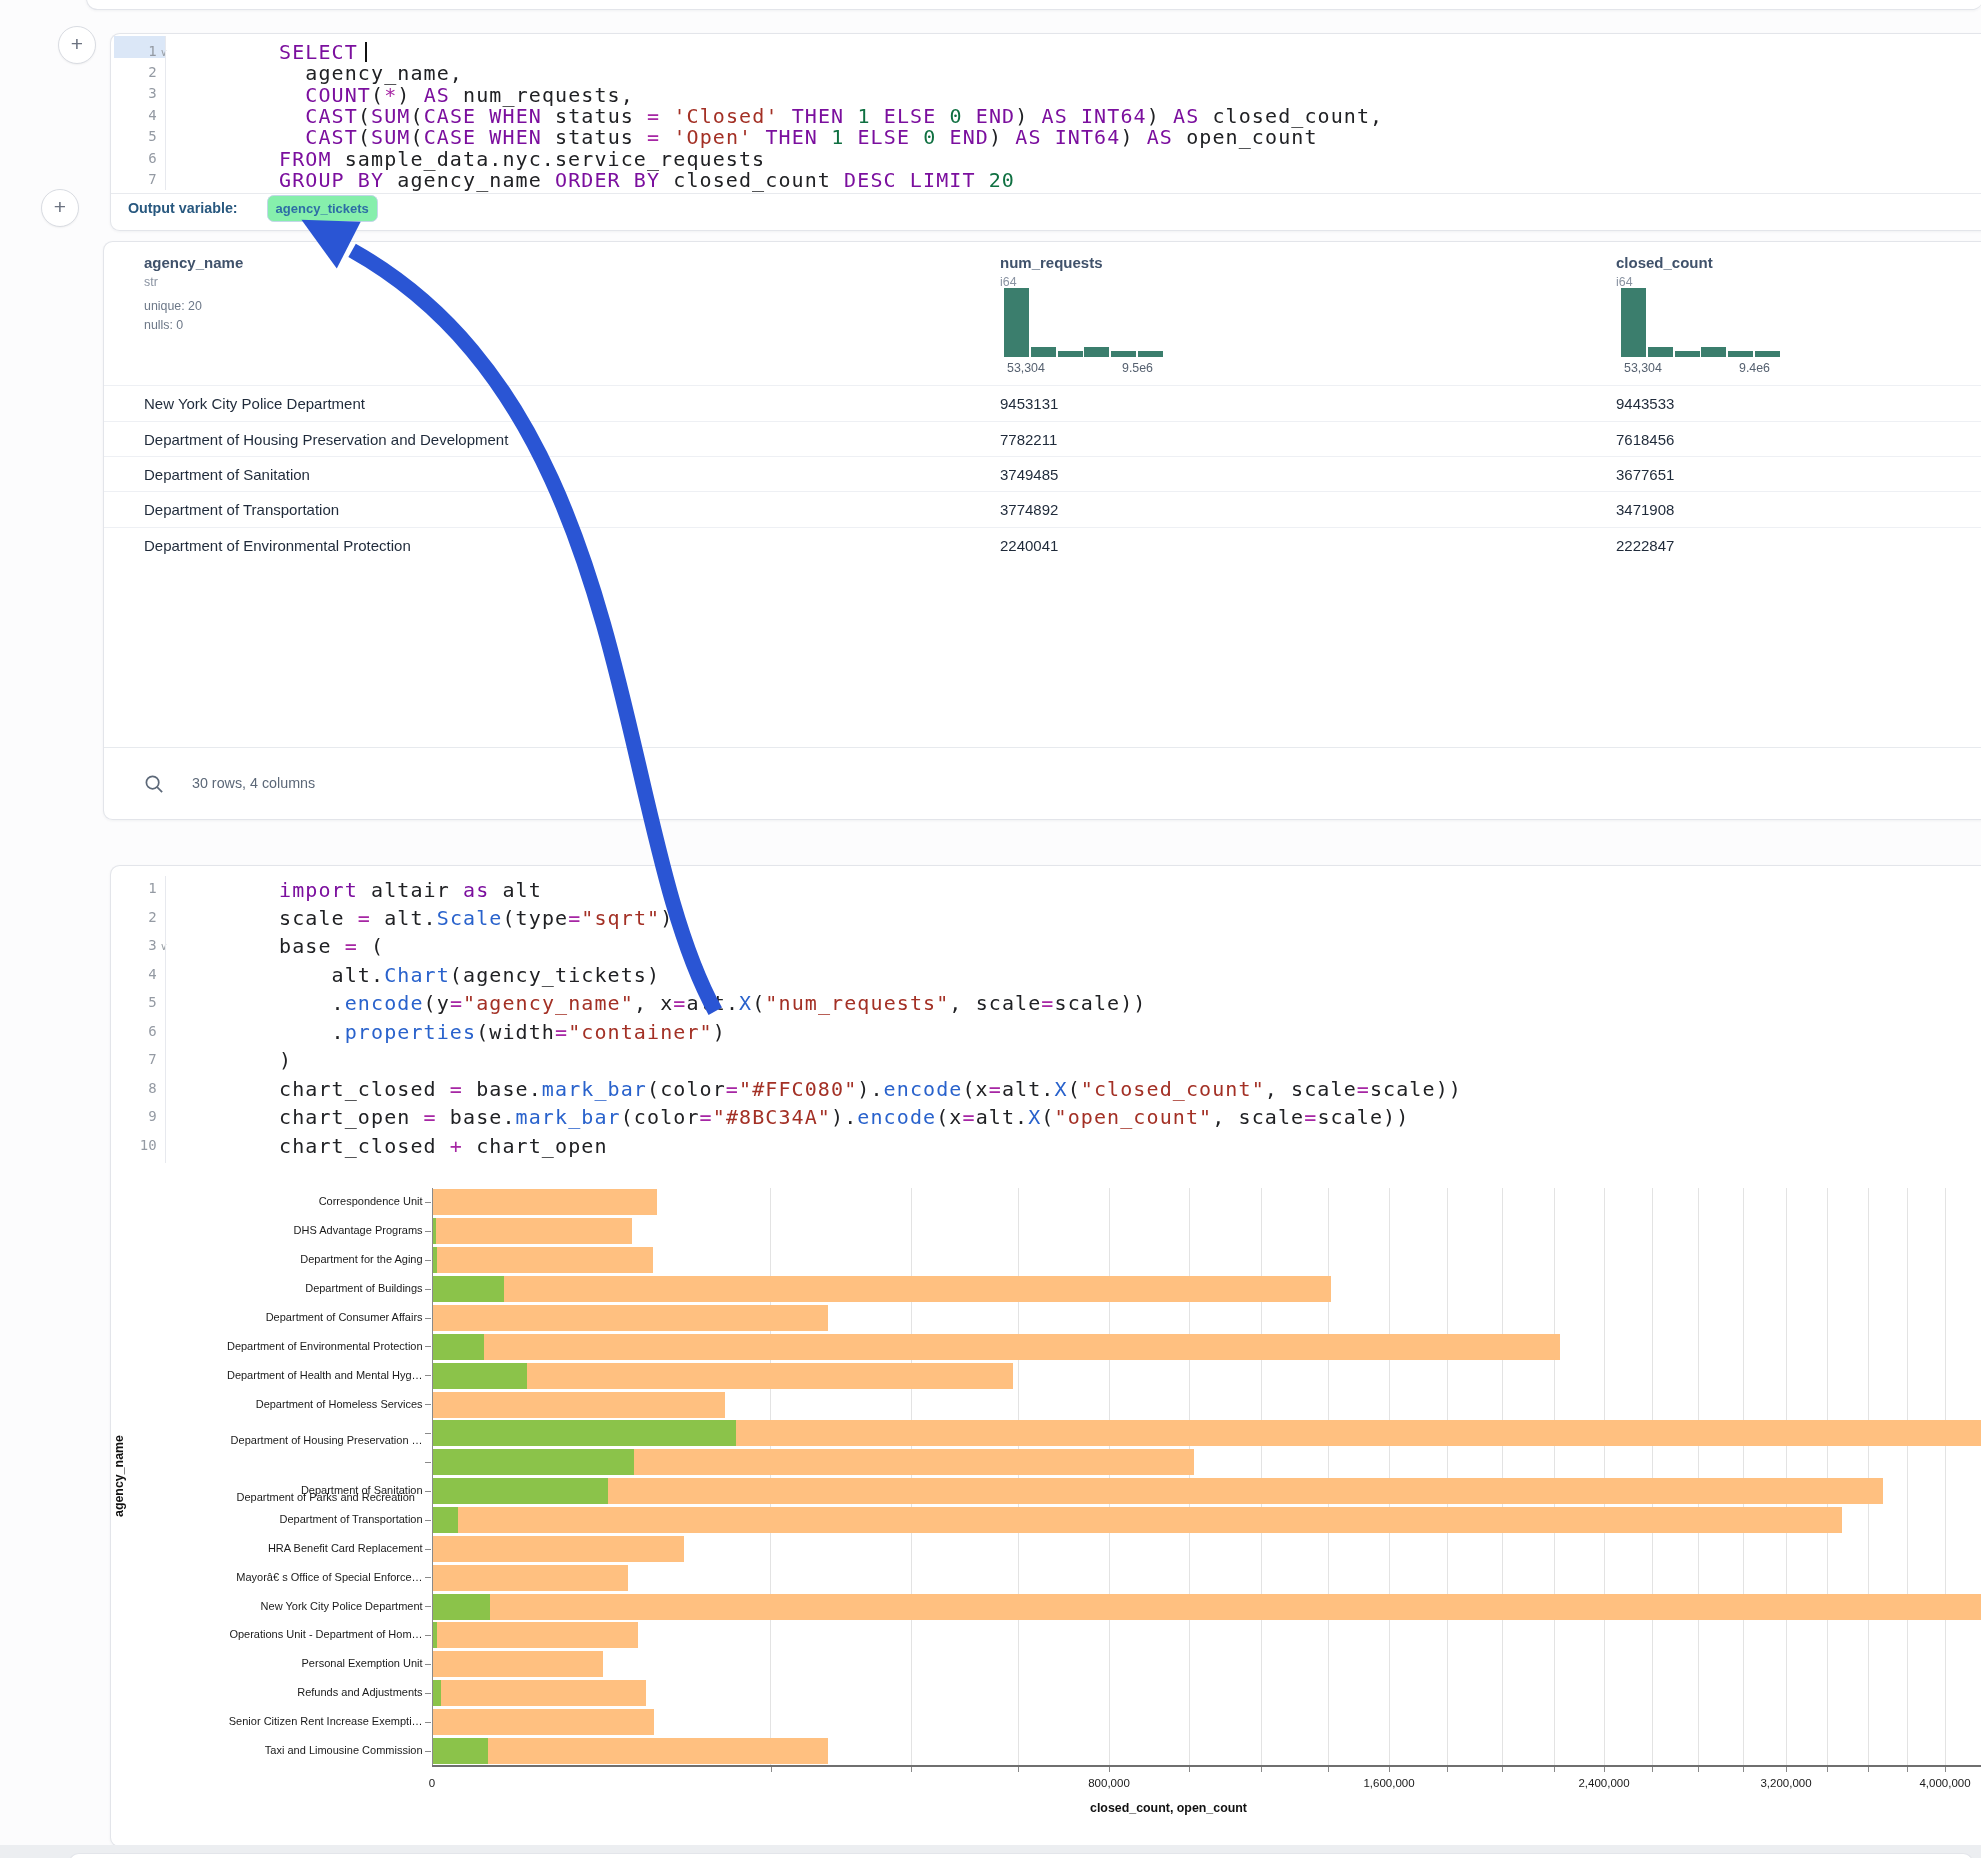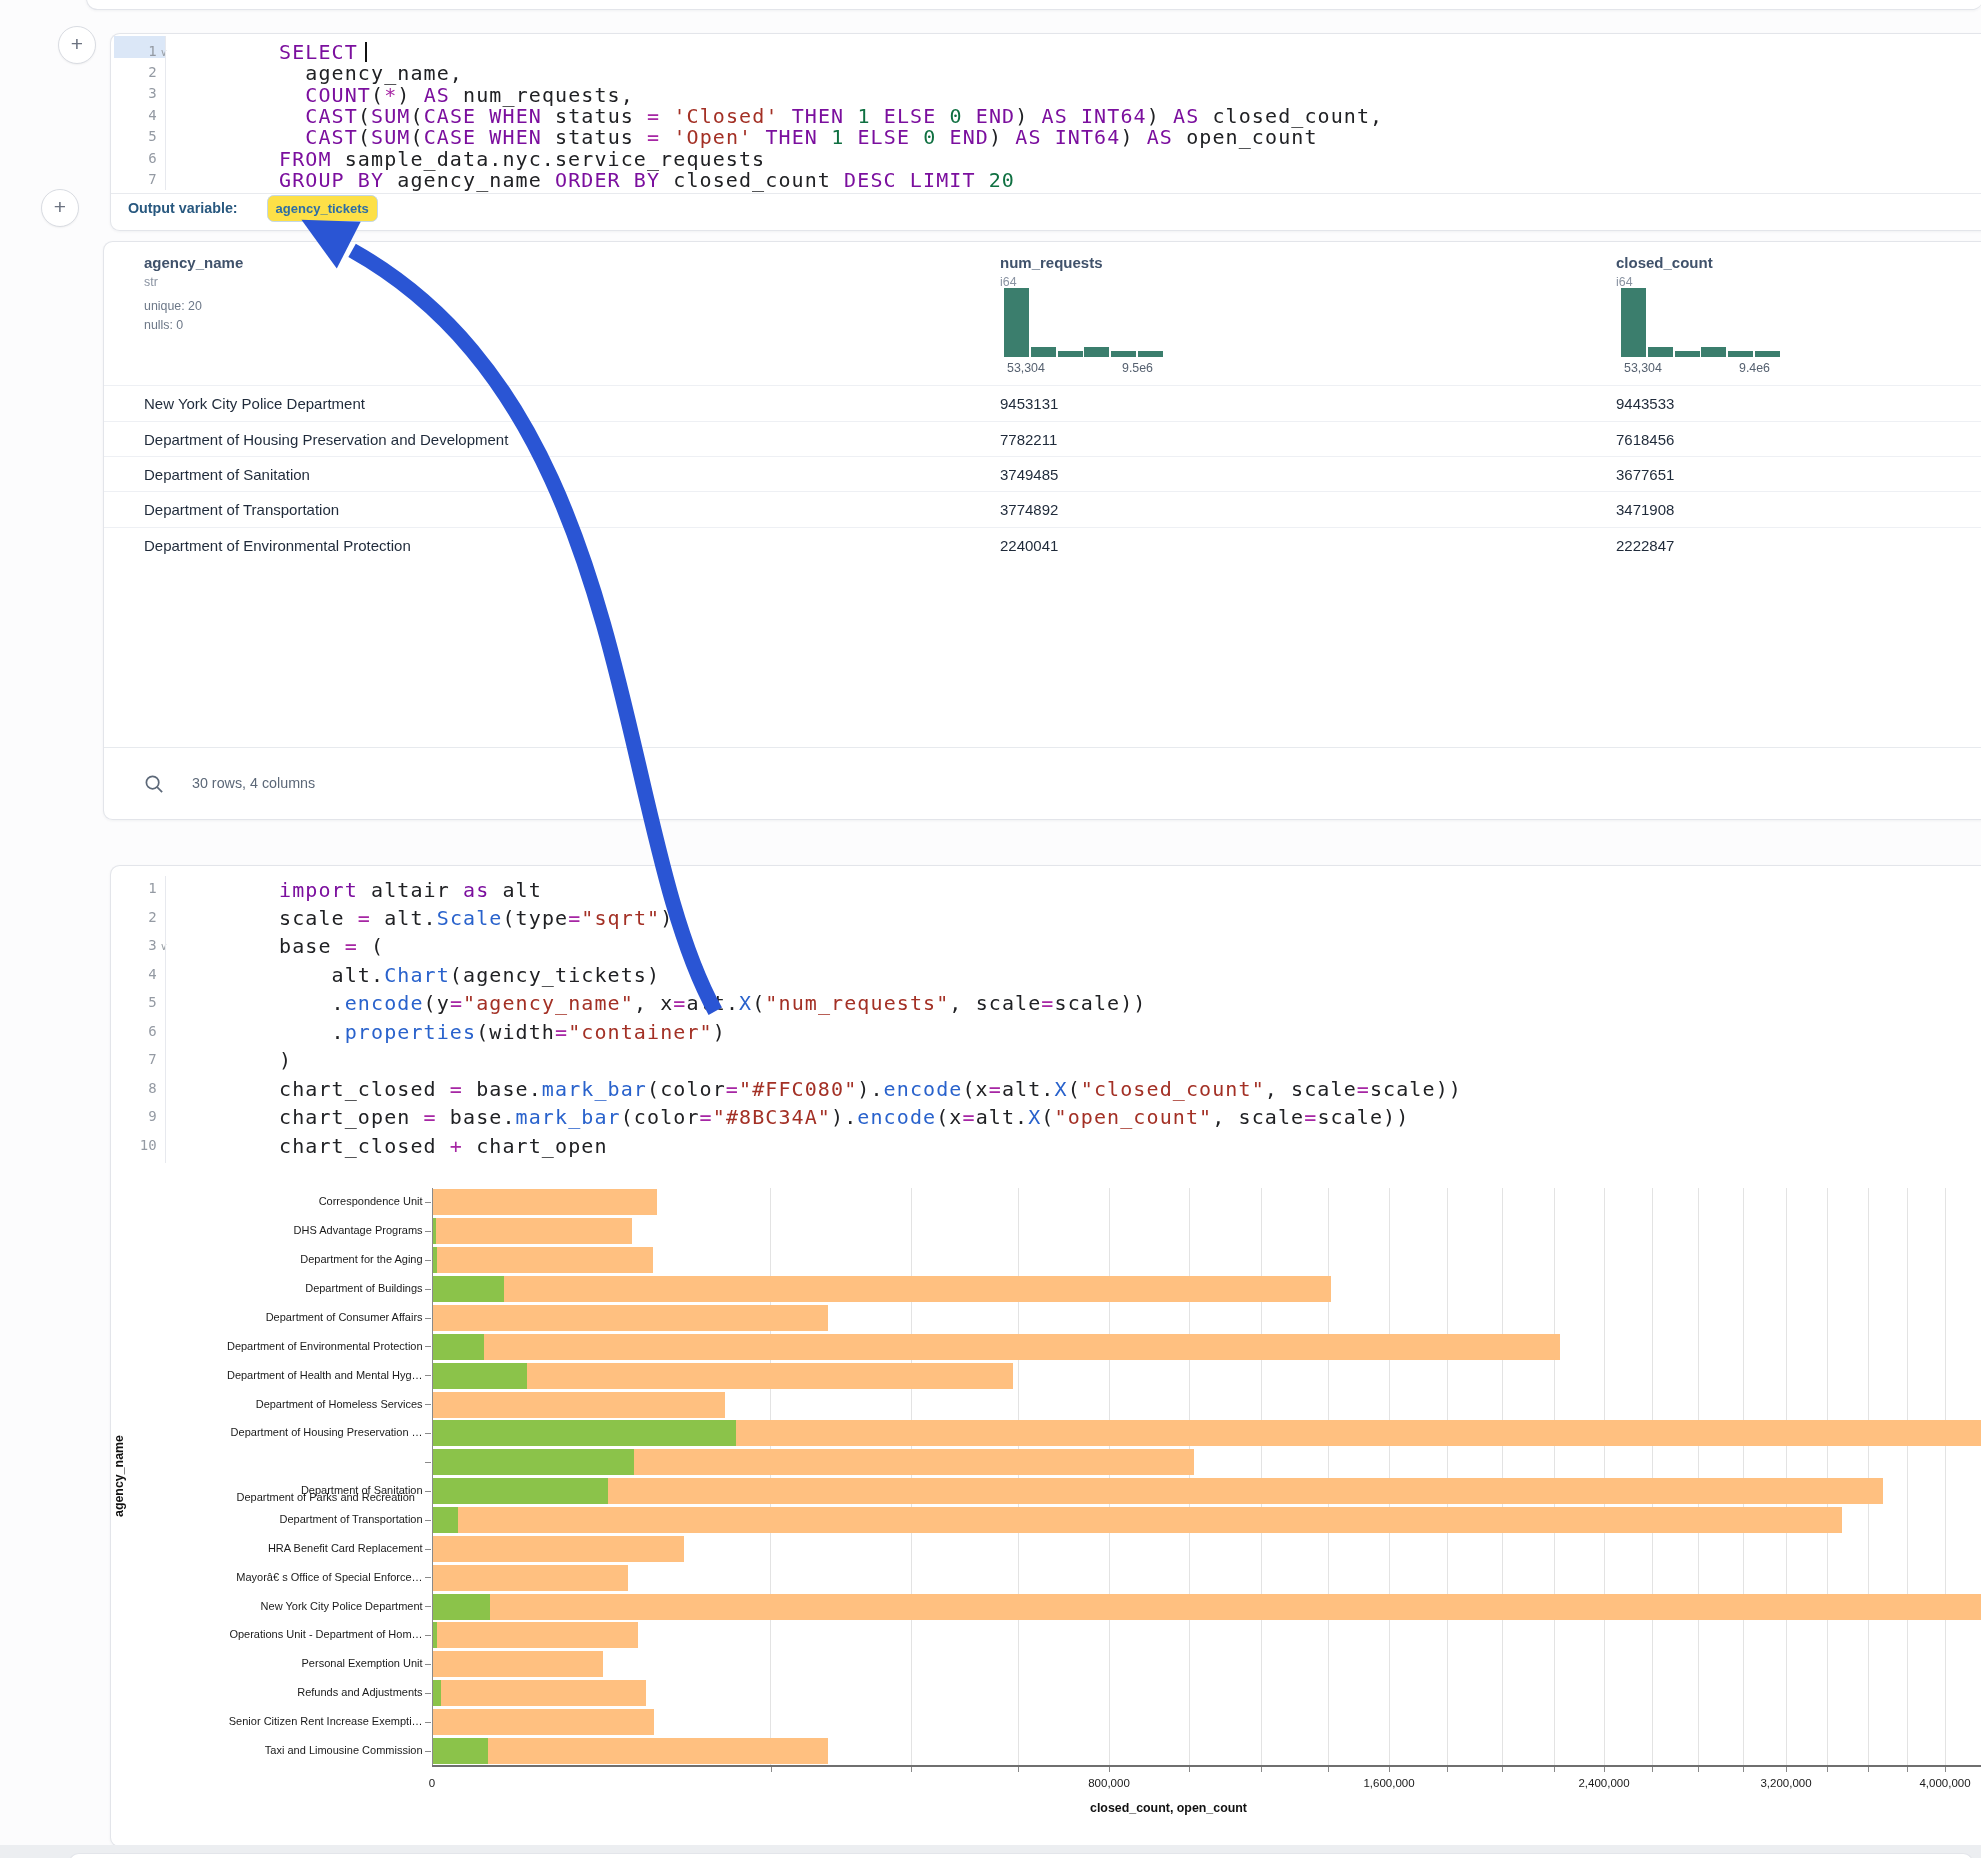--- a/index.html
+++ b/index.html
@@ -19,21 +19,21 @@
              font-family:"DejaVu Sans Mono",monospace;font-size:14px;}
   .fold{position:absolute;color:#9aa0a6;font-size:10.5px;}
   .gutterline{position:absolute;width:1px;background:#e7e9ee;}
   .tk-k{color:#7b0f9e;}  .tk-s{color:#a33025;}  .tk-n{color:#0f7041;}
   .tk-o{color:#a626a4;}  .tk-f{color:#2962cc;}  .tk-p{color:#202124;}
   .caret{display:inline-block;width:1.9px;height:20px;background:#111;
          vertical-align:-3.8px;margin-left:7.6px;}
   .l1hl{position:absolute;background:#dbe7f7;}
   
   .outlabel{position:absolute;font-size:14.3px;font-weight:bold;color:#28587f;}
-  .pill{position:absolute;border:1px solid #c3d7e8;background:#fde047;border-radius:6.7px;
+  .pill{position:absolute;border:1px solid #c3d7e8;background:#86efac;border-radius:6.7px;
         color:#2d6da5;font-weight:bold;font-size:13px;line-height:25px;
         padding:0 7.6px;overflow:hidden;white-space:nowrap;}
   
   .colname{position:absolute;font-size:15px;font-weight:bold;color:#40526b;}
   .coltype{position:absolute;font-size:12.4px;color:#8a93a2;}
   .colstat{position:absolute;font-size:12.4px;color:#6d7888;line-height:18px;}
   .hist{position:absolute;height:71px;}
   .hist .hbar{position:absolute;bottom:0;background:#3b7e6d;}
   .histlab{position:absolute;font-size:12.4px;color:#566170;}
   .trow{position:absolute;left:103px;right:0;height:35px;border-top:1px solid #eef0f4;}
@@ -191,21 +191,21 @@
       <div class="ylab" style="left:7.6px;top:101px;text-align:right;">Department of Buildings</div>
       <div class="ytick" style="left:314px;top:108px;"></div>
       <div class="ylab" style="left:7.6px;top:130px;">Department of Consumer Affairs</div>
       <div class="ytick" style="left:314px;top:137px;"></div>
       <div class="ylab" style="left:7.6px;top:159px;">Department of Environmental Protection</div>
       <div class="ytick" style="left:314px;top:165px;"></div>
       <div class="ylab" style="left:7.6px;top:188px;">Department of Health and Mental Hyg…</div>
       <div class="ytick" style="left:314px;top:194px;"></div>
       <div class="ylab" style="left:7.6px;top:217px;">Department of Homeless Services</div>
       <div class="ytick" style="left:314px;top:223px;"></div>
-      <div class="ylab" style="left:7.6px;top:245px;">Department of Housing Preservation …</div>
+      <div class="ylab" style="left:7.6px;top:253px;">Department of Housing Preservation …</div>
       <div class="ytick" style="left:314px;top:252px;"></div>
       <div class="ylab" style="left:0;top:274px;margin-top:36px;">Department of Parks and Recreation</div>
       <div class="ytick" style="left:314px;top:281px;"></div>
       <div class="ylab" style="left:7.6px;top:303px;">Department of Sanitation</div>
       <div class="ytick" style="left:314px;top:310px;"></div>
       <div class="ylab" style="left:7.6px;top:332px;">Department of Transportation</div>
       <div class="ytick" style="left:314px;top:339px;"></div>
       <div class="ylab" style="left:7.6px;top:361px;">HRA Benefit Card Replacement</div>
       <div class="ytick" style="left:314px;top:368px;"></div>
       <div class="ylab" style="left:7.6px;top:390px;">Mayorâ€ s Office of Special Enforce…</div>

